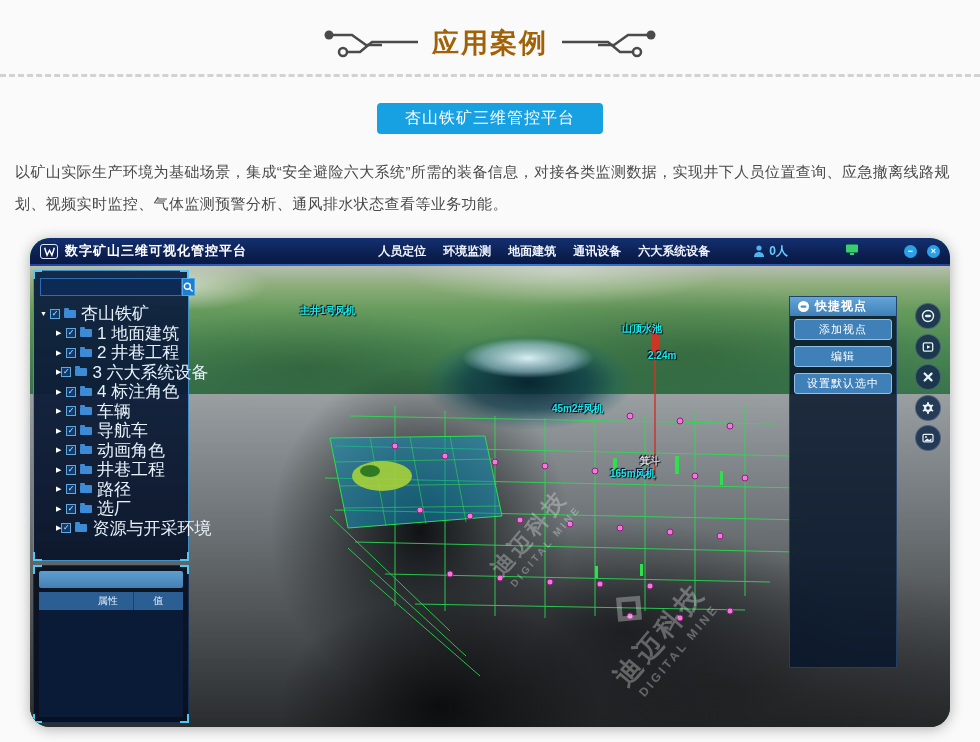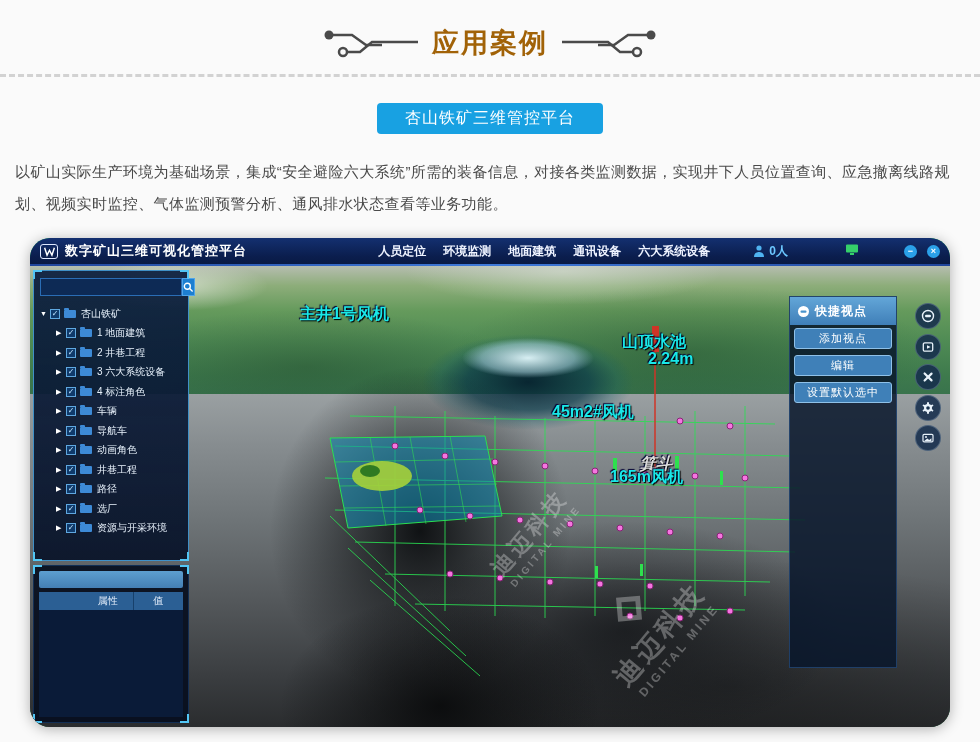--- a/index.html
+++ b/index.html
@@ -55,23 +55,23 @@
     background:radial-gradient(closest-side, rgba(226,248,252,.95), rgba(188,228,240,.5) 70%, transparent); }
   .blob { position:absolute; border-radius:50%; }
   .blob1 { left:240px; top:100px; width:300px; height:330px;
     background:radial-gradient(closest-side, rgba(8,10,12,.92), rgba(8,10,12,0)); }
   .blob2 { left:380px; top:255px; width:430px; height:220px;
     background:radial-gradient(closest-side, rgba(16,18,21,.72), rgba(16,18,21,0)); }
   .blob3 { left:250px; top:330px; width:320px; height:220px;
     background:radial-gradient(closest-side, rgba(6,7,8,.85), rgba(6,7,8,0)); }
   .wire { position:absolute; left:0; top:0; z-index:3; }
 
-  .scene-label { position:absolute; z-index:5; font-size:16px; font-weight:bold; color:#19e8e8;
+  .scene-label { position:absolute; z-index:5; font-size:10px; font-weight:bold; color:#19e8e8;
     text-shadow:1px 1px 1px #000, -1px -1px 1px #003; white-space:nowrap; }
-  .scene-label.gray { color:#dcdcdc;font-style:italic; }
+  .scene-label.gray { color:#dcdcdc; }
 
   .wm { position:absolute; z-index:4; transform:rotate(-50deg); color:rgba(255,255,255,.30);
     text-align:center; font-weight:bold; white-space:nowrap; }
   .wm .cn { font-size:22px; letter-spacing:4px; }
   .wm .en { font-size:10px; letter-spacing:3px; }
   .wm2 .cn { font-size:27px; }
   .wm2 .en { font-size:12px; }
   .wm-diamond { width:24px; height:24px; border:5px solid rgba(255,255,255,.30);
     transform:rotate(45deg); margin:0 auto 10px; }
 
@@ -91,35 +91,35 @@
   .search-btn { width:24px; height:18px; background:#1d7fd1; border:1px solid #4fa4e8; cursor:pointer;
     display:flex; align-items:center; justify-content:center; }
   .tree-row { display:flex; align-items:center; height:19.5px; cursor:pointer; }
   .tree-row.child { padding-left:16px; }
   .arrow { color:#fff; font-size:7px; width:10px; }
   .cb { width:10px; height:10px; background:#0f3a6b; border:1px solid #5fa8e0; color:#bfe6ff;
     font-size:8px; line-height:8px; text-align:center; margin-right:4px; flex:none; }
   .folder { width:12px; height:8px; background:#3d8ad6; border-radius:1px; position:relative; margin-right:5px; flex:none; }
   .folder::before { content:""; position:absolute; left:0; top:-2px; width:5px; height:2px; background:#3d8ad6;
     border-radius:1px 1px 0 0; }
-  .tree-lbl { color:#e8f2fc; font-size:10px; white-space:nowrap; }
+  .tree-lbl { color:#e8f2fc; font-size:17px; white-space:nowrap; }
 
   .prop-panel { position:absolute; left:3px; top:299px; width:156px; height:158px; z-index:6;
     border:1px solid rgba(20,50,90,.9); background:rgba(6,14,30,.92);
     display:flex; flex-direction:column; padding:5px; }
   .prop-titlebar { height:17px; background:linear-gradient(180deg,#5d9fd0,#447fb4); border-radius:2px; margin-bottom:4px; }
   .prop-head { display:flex; height:18px; background:#2b5f94;padding-left:44px; }
   .prop-head span { flex:1; color:#e4eefb; font-size:10px; text-align:center; line-height:18px; }
   .prop-head span:first-child { border-right:1px solid #17406b; }
   .prop-body { flex:1; background:#0a1b38; }
 
   
   .vp-panel { position:absolute; left:759px; top:30px; width:108px; height:372px; z-index:6;
     display:flex; flex-direction:column; background:rgba(8,22,44,.85); border:1px solid rgba(40,80,130,.7); }
-  .vp-header { height:28px; background:linear-gradient(180deg,#63a6d8,#3f7fb8); display:flex;
+  .vp-header { height:19px; background:linear-gradient(180deg,#63a6d8,#3f7fb8); display:flex;
     align-items:center; gap:5px; padding:0 7px; flex:none; }
   .vp-title { color:#fff; font-size:12px; font-weight:bold; letter-spacing:1px; }
   .vp-list { flex:1; position:relative; display:flex; flex-direction:column; padding:2px 10px 2px 4px; }
   .vp-item { flex:1; display:flex; align-items:center; justify-content:center; color:#dfe9f5;
     font-size:10.5px; cursor:pointer; white-space:nowrap; }
   .vp-scroll { position:absolute; right:3px; top:4px; bottom:10px; width:4px; background:#0e2f52; }
   .vp-thumb { position:absolute; top:0; width:4px; height:80%; background:#2f9de0; cursor:pointer; }
   .vp-scroll-end { position:absolute; right:1px; bottom:2px; width:7px; height:7px; background:#d7ecfb; }
   .vp-btn { height:21px; margin:3px 4px; background:#3f80b8; border:1px solid #8fc1e8; border-radius:3px;
     color:#fff; font-size:11px; cursor:pointer; letter-spacing:1px; }
@@ -268,21 +268,21 @@
           <rect x="645" y="190" width="4" height="18"></rect>
         <rect x="690" y="205" width="3" height="14"></rect>
           <rect x="565" y="300" width="3" height="12"></rect>
         <rect x="610" y="298" width="3" height="12"></rect>
       </g>
       <rect x="622" y="60" width="7" height="26" fill="#cf3527"></rect>
       <path d="M625,86 L625,215" stroke="#cf3527" stroke-width="1.5"></path>
     </svg>
 
     <span class="scene-label" style="left:270px; top:38px;">主井1号风机</span>
-    <span class="scene-label" style="left:592px; top:66px;">山顶水池</span>
+    <span class="scene-label" style="left:592px; top:56px;">山顶水池</span>
     <span class="scene-label" style="left:618px; top:84px;">2.24m</span>
     <span class="scene-label" style="left:522px; top:136px;">45m2#风机</span>
     <span class="scene-label gray" style="left:610px; top:188px;">箕斗</span>
     <span class="scene-label" style="left:580px; top:201px;text-align:right;">165m风机</span>
 
     <div class="wm wm1" style="left:452px; top:250px;">
       <div class="cn">迪迈科技</div>
       <div class="en">DIGITAL MINE</div>
     </div>
     <div class="wm wm2" style="left:560px; top:320px;">

